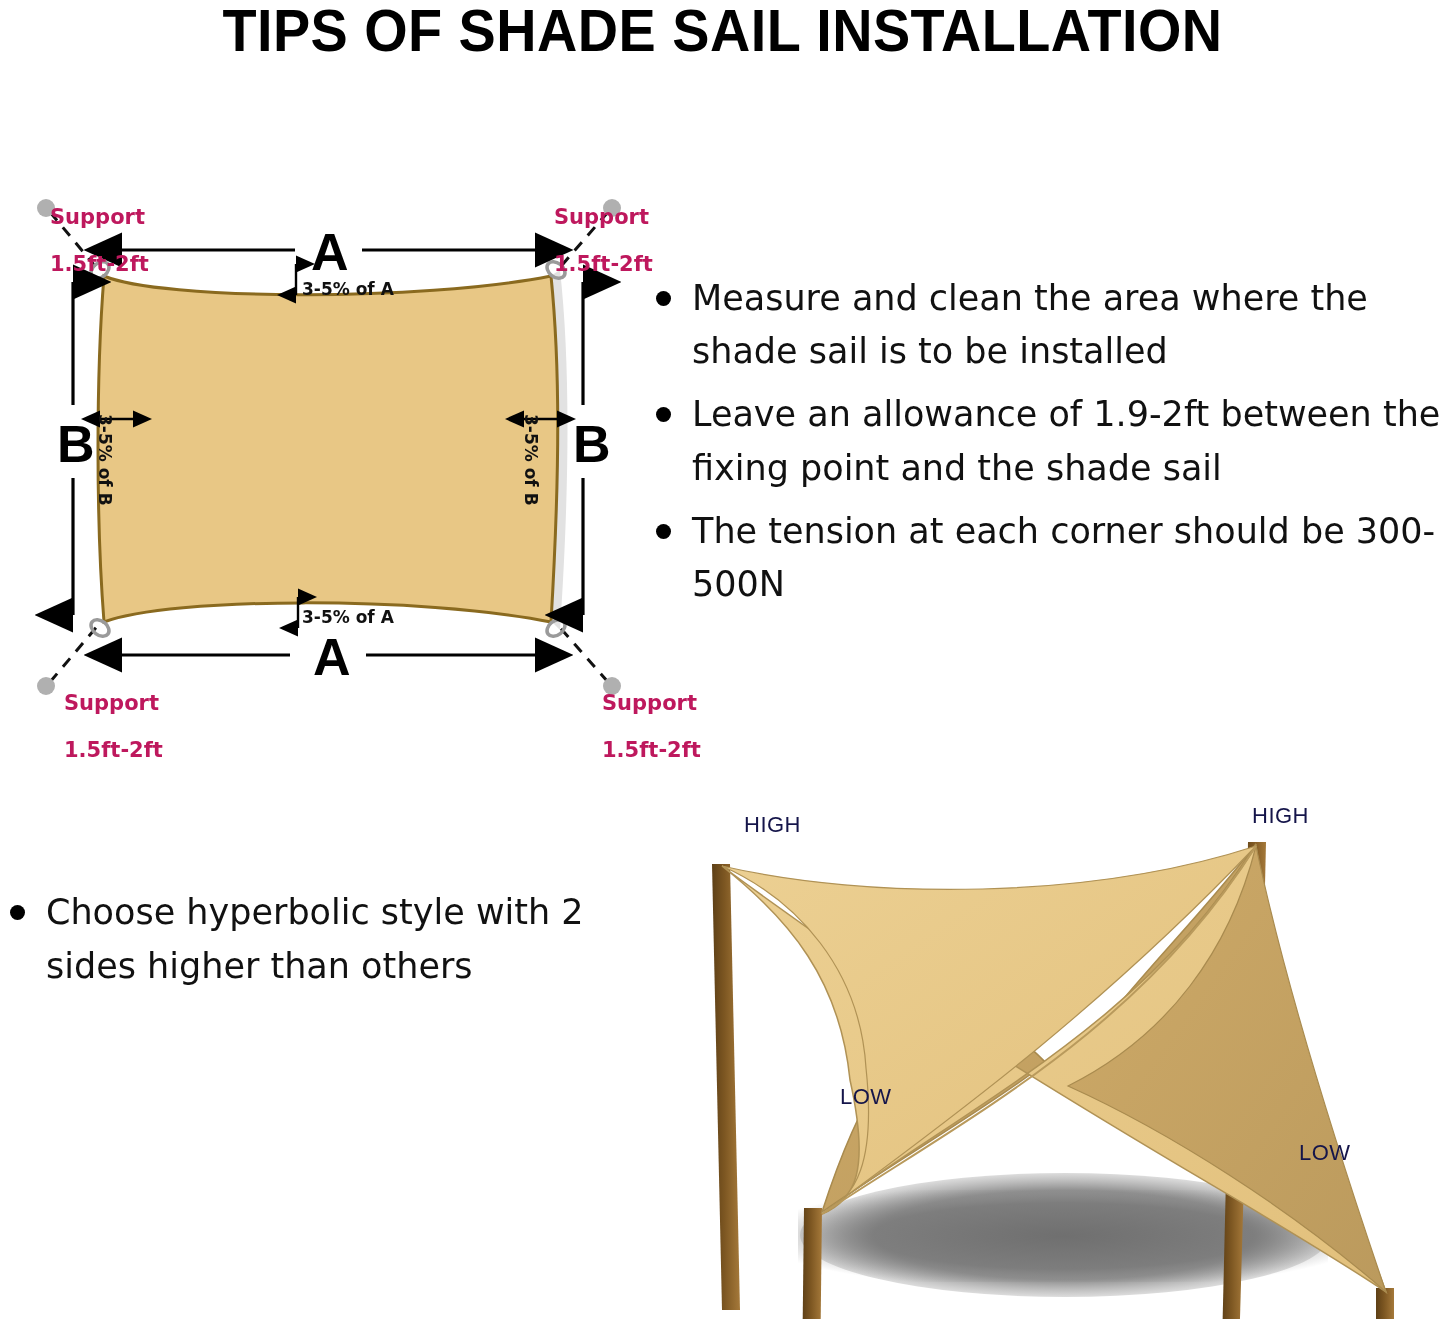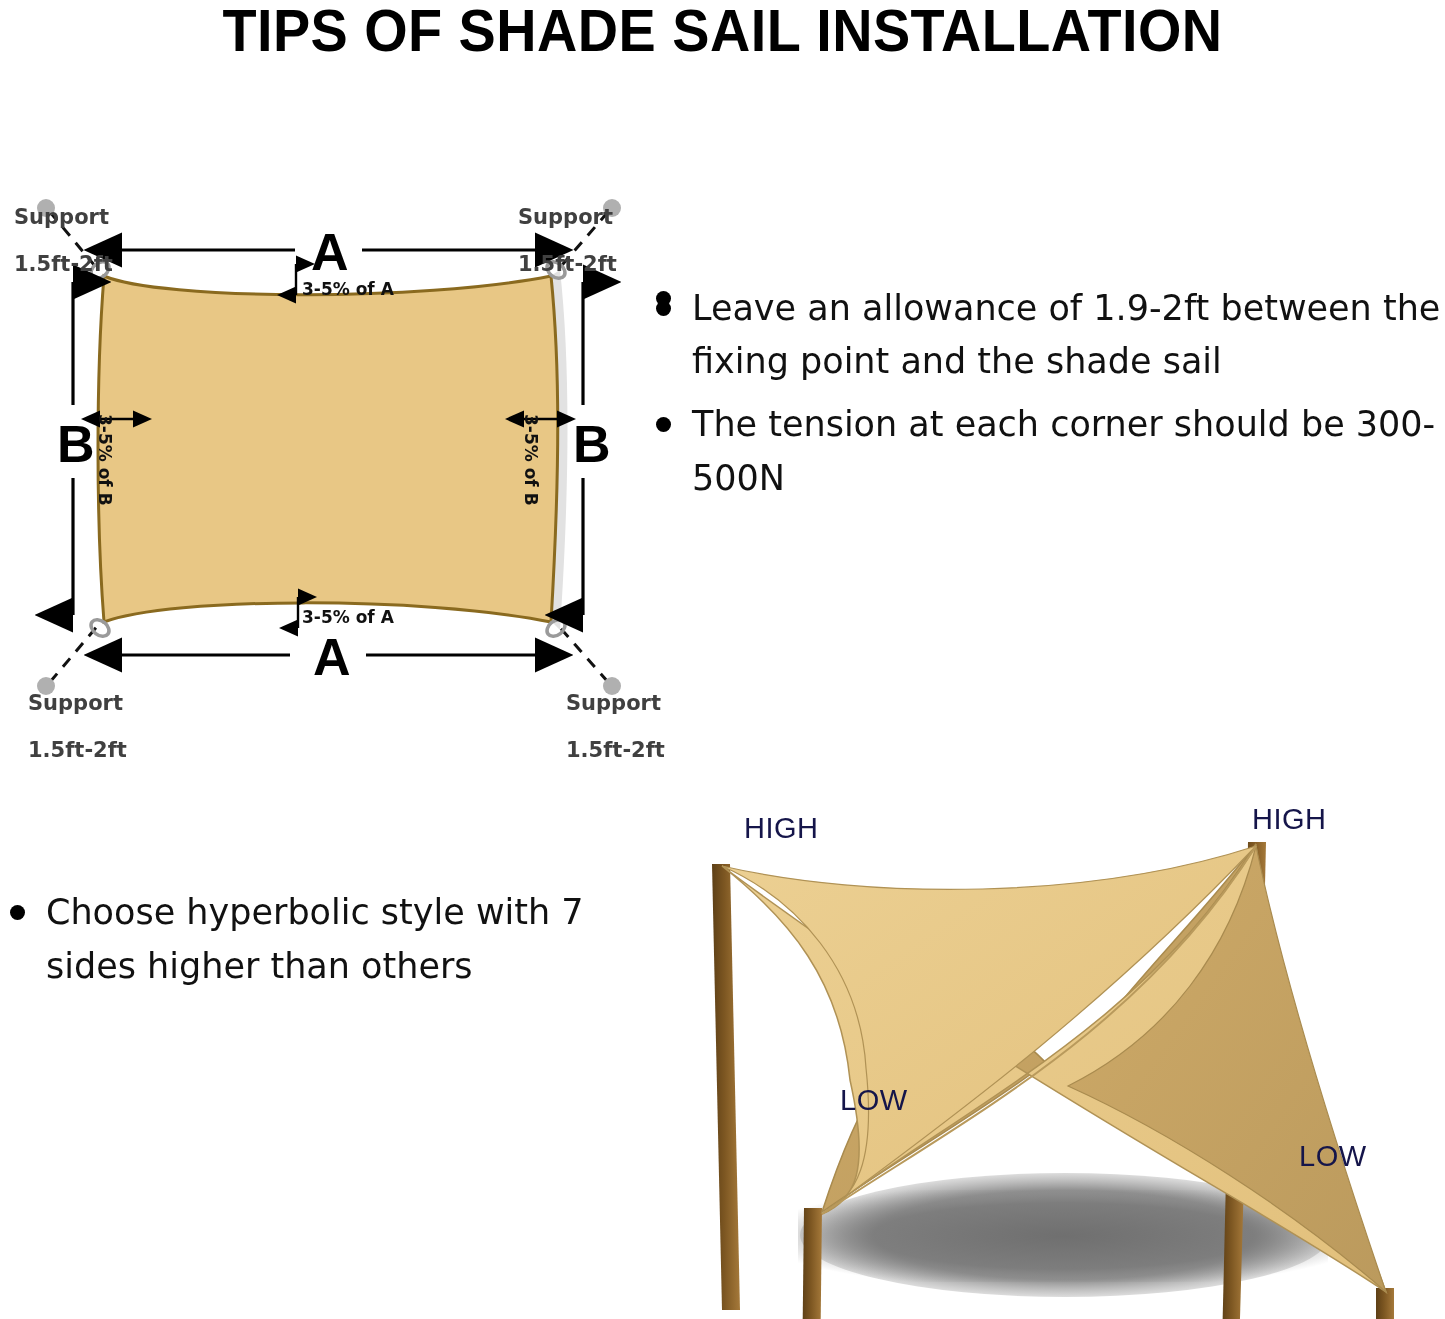--- a/index.html
+++ b/index.html
@@ -33,22 +33,23 @@
     white-space: nowrap;
   }
 
   
   .support-label {
     position: absolute;
     font-family: "DejaVu Sans", sans-serif;
     font-size: 21px;
     font-weight: 600;
     line-height: 1.12;
-    color: #404040;
+    color: #be185d;
     white-space: pre-line;
+    margin-left: 36px;
   }
 
   
   .dim-letter {
     position: absolute;
     font-family: "Liberation Sans", sans-serif;
     font-weight: bold;
     font-size: 52px;
     color: #000000;
     line-height: 1;
@@ -107,21 +108,21 @@
     font-size: 35px;
     line-height: 1.54;
   }
   #tips-bottom li { margin-bottom: 8px; }
   #tips-bottom li .dot { top: 19px; }
 
   
   .hl-label {
     position: absolute;
     font-family: "Liberation Sans", sans-serif;
-    font-size: 29px;
+    font-size: 22px;
     color: #15154a;
     letter-spacing: 0.5px;
   }
 
   svg { display: block; }
   #diagram-rect { position: absolute; left: 0; top: 160px; }
   #diagram-hyper { position: absolute; left: 670px; top: 780px; }
 </style>
 </head>
 <body>
@@ -250,35 +251,36 @@
 <div class="dim-letter" style="left:573px; top:418px;">B</div>
 
 <div class="pct" style="left:302px; top:279px;">3-5% of A</div>
 <div class="pct" style="left:302px; top:607px;">3-5% of A</div>
 <div class="pct vert" style="left:115px; top:414px;">3-5% of B</div>
 <div class="pct vert" style="left:541px; top:414px;">3-5% of B</div>
 
 <ul class="bullet-list" id="tips-top">
   <li>
     <span class="dot"></span>
+    <span>Measure and clean the area where the shade sail is to be installed</span>
   </li>
   <li>
     <span class="dot"></span>
     <span>Leave an allowance of 1.9-2ft between the fixing point and the shade sail</span>
   </li>
   <li>
     <span class="dot"></span>
     <span>The tension at each corner should be 300-500N</span>
   </li>
 </ul>
 
 <ul class="bullet-list" id="tips-bottom">
   <li>
     <span class="dot"></span>
-    <span>Choose hyperbolic style with 7 sides higher than others</span>
+    <span>Choose hyperbolic style with 2 sides higher than others</span>
   </li>
 </ul>
 
 <svg id="diagram-hyper" width="775" height="540" viewBox="0 0 775 540">
   <defs>
     <radialGradient id="shadowGrad" cx="50%" cy="50%" r="58%">
       <stop offset="0%" stop-color="#6f6f6f" stop-opacity="0.95"></stop>
       <stop offset="62%" stop-color="#7b7b7b" stop-opacity="0.85"></stop>
       <stop offset="100%" stop-color="#9a9a9a" stop-opacity="0"></stop>
     </radialGradient>

